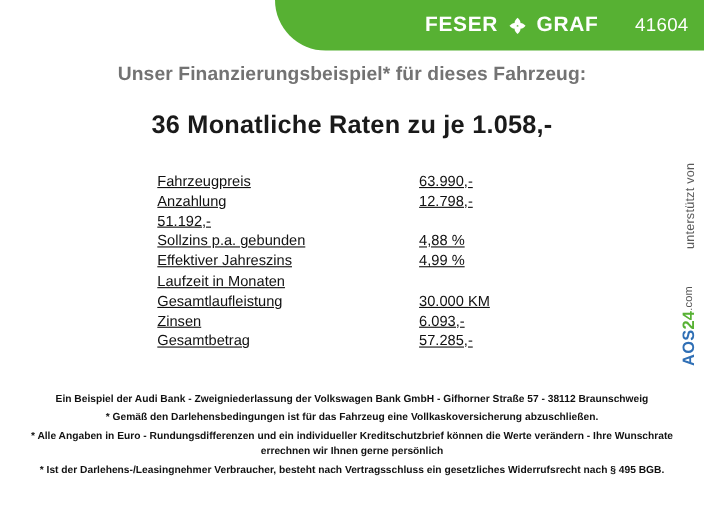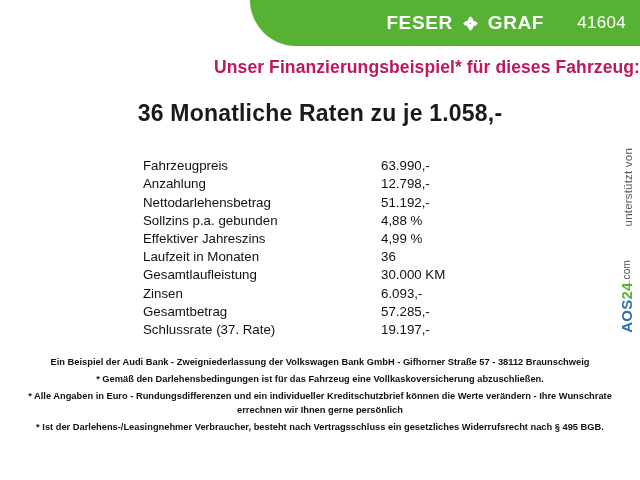--- a/index.html
+++ b/index.html
@@ -69,45 +69,45 @@
   .title-block {
     position: absolute;
     top: 57px;
     left: 0;
     width: 640px;
     text-align: center;
   }
   .title-main {
     font-size: 17.5px;
     font-weight: bold;
-    color: #be185d;
+    color: #737373;
     letter-spacing: 0.1px;
-    text-align: right;
   }
   .title-sub {
     margin-top: 22px;
     font-size: 23px;
     font-weight: bold;
     color: #1a1a1a;
     letter-spacing: 0.2px;
   }
 
   
   .table {
     position: absolute;
     top: 155px;
     left: 143px;
     width: 360px;
   }
   .row {
     display: flex;
     height: 18.2px;
-    align-items: flex-end;
+    align-items: center;
     font-size: 13.3px;
     color: #111111;
+    text-decoration: underline;
   }
   .row .label {
     width: 238px;
     white-space: nowrap;
   }
   .row .value {
     flex: 1;
     white-space: nowrap;
   }
 
@@ -198,50 +198,44 @@
 <div class="table">
   <div class="row">
     <span class="label">Fahrzeugpreis</span>
     <span class="value">63.990,-</span>
   </div>
   <div class="row">
     <span class="label">Anzahlung</span>
     <span class="value">12.798,-</span>
   </div>
   <div class="row">
-    <span class="label">Nettodarlehensbetrag</span>
     <span class="value">51.192,-</span>
   </div>
   <div class="row">
     <span class="label">Sollzins p.a. gebunden</span>
     <span class="value">4,88 %</span>
   </div>
   <div class="row">
     <span class="label">Effektiver Jahreszins</span>
     <span class="value">4,99 %</span>
   </div>
   <div class="row">
     <span class="label">Laufzeit in Monaten</span>
-    <span class="value">36</span>
   </div>
   <div class="row">
     <span class="label">Gesamtlaufleistung</span>
     <span class="value">30.000 KM</span>
   </div>
   <div class="row">
     <span class="label">Zinsen</span>
     <span class="value">6.093,-</span>
   </div>
   <div class="row">
     <span class="label">Gesamtbetrag</span>
     <span class="value">57.285,-</span>
-  </div>
-  <div class="row">
-    <span class="label">Schlussrate (37. Rate)</span>
-    <span class="value">19.197,-</span>
   </div>
 </div>
 
 <div class="footnotes">
   <p>Ein Beispiel der Audi Bank - Zweigniederlassung der Volkswagen Bank GmbH - Gifhorner Straße 57 - 38112 Braunschweig</p>
   <p>* Gemäß den Darlehensbedingungen ist für das Fahrzeug eine Vollkaskoversicherung abzuschließen.</p>
   <p>* Alle Angaben in Euro - Rundungsdifferenzen und ein individueller Kreditschutzbrief können die Werte verändern - Ihre Wunschrate errechnen wir Ihnen gerne persönlich</p>
   <p>* Ist der Darlehens-/Leasingnehmer Verbraucher, besteht nach Vertragsschluss ein gesetzliches Widerrufsrecht nach § 495 BGB.</p>
 </div>
 

